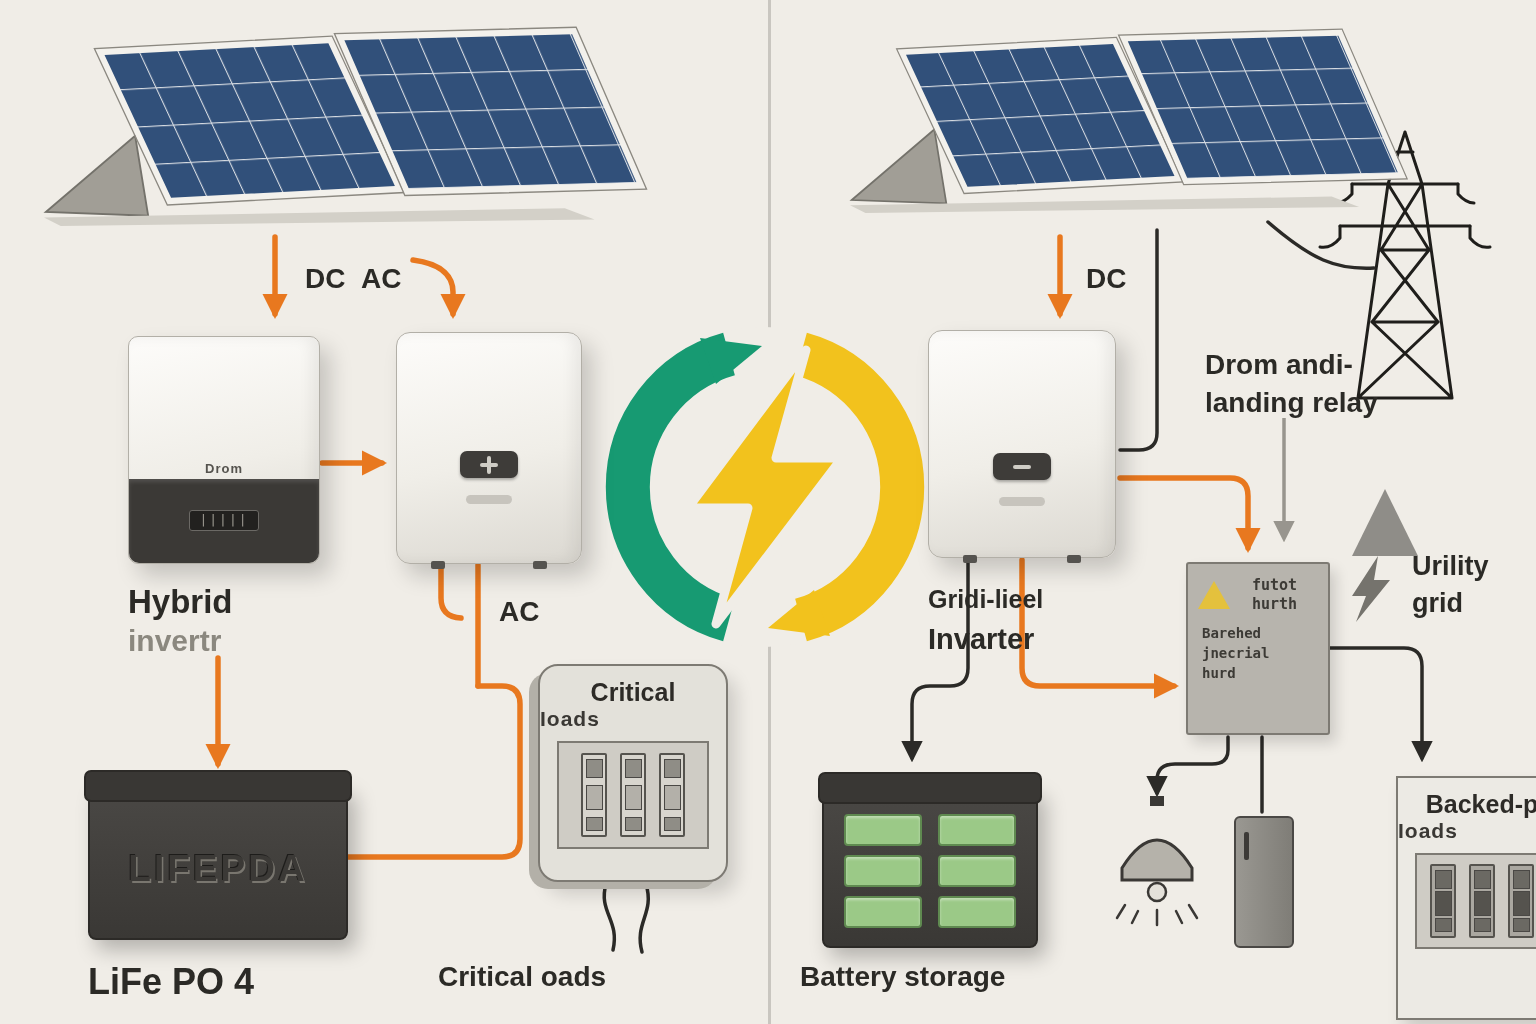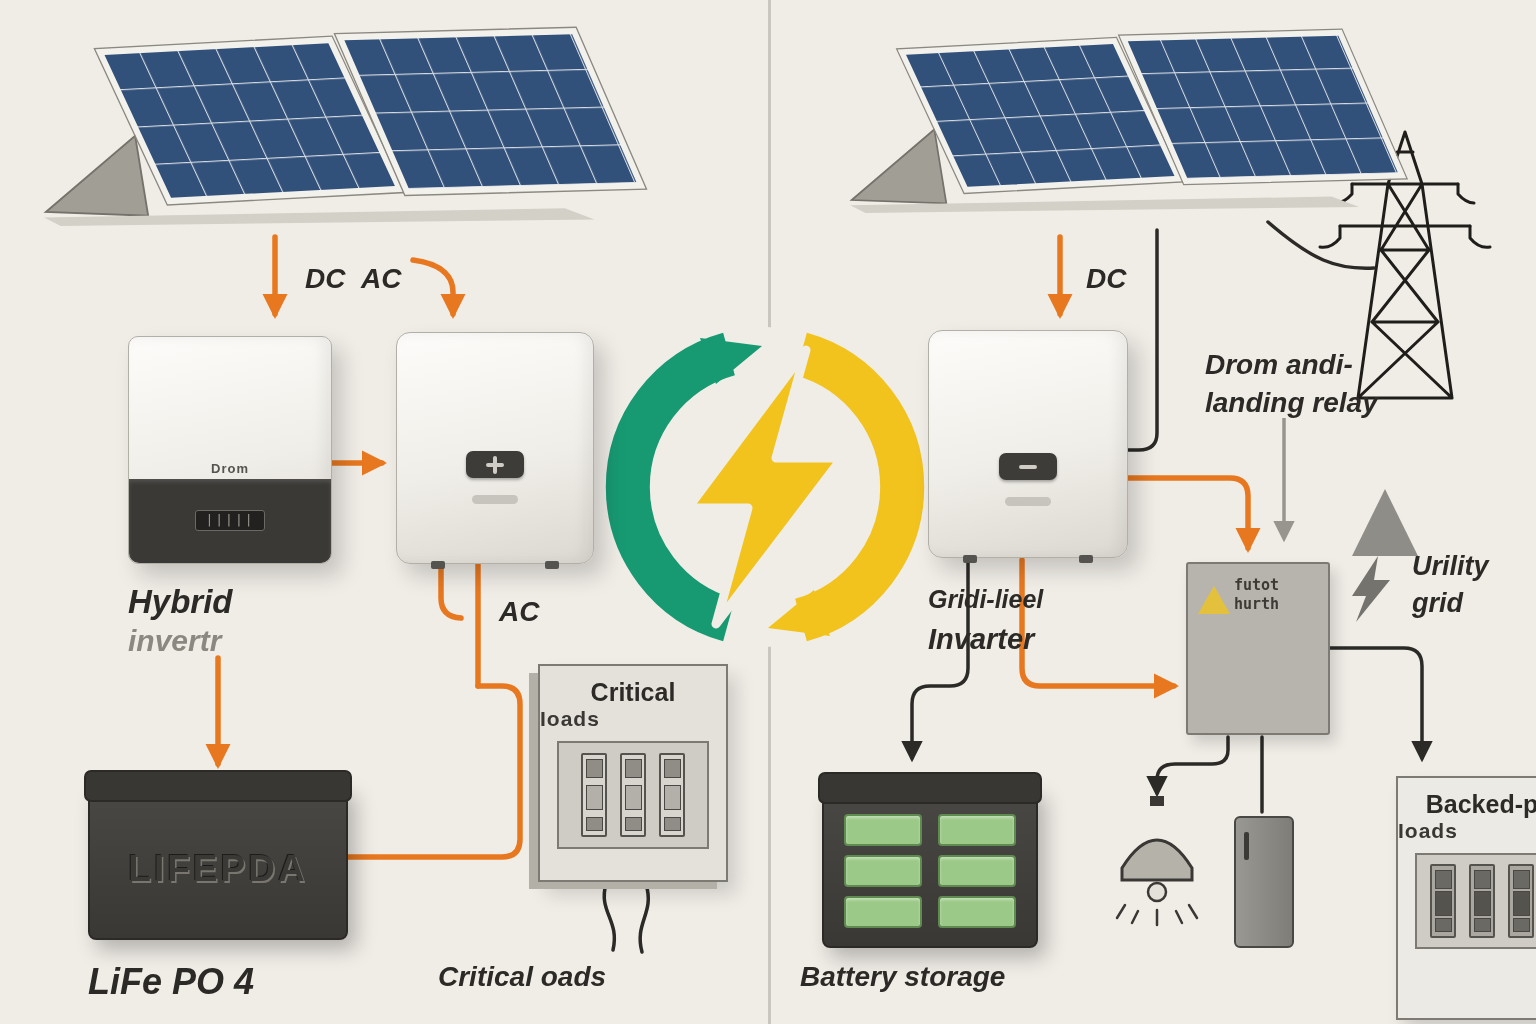--- a/index.html
+++ b/index.html
@@ -4,30 +4,29 @@
 <style>
   html,body{margin:0;padding:0;}
   .canvas{
     position:relative;width:1536px;height:1024px;overflow:hidden;
     background:#f0ede7;font-family:"Liberation Sans",sans-serif;
   }
   .abs{position:absolute;}
   .divider{left:768px;top:0;width:3px;height:1024px;background:#c9c6c0;}
 
   
-  .lbl{color:#2b2a26;font-weight:bold;white-space:nowrap;font-style:italic;}
+  .lbl{color:#2b2a26;font-weight:bold;white-space:nowrap;}
   .lbl.gray{color:#8b887f;}
   .ctr{text-align:left;}
 
   
   .inv{
     border-radius:14px;border:1px solid #b2afa7;
     background:linear-gradient(168deg,#fdfcfa 0%,#f0eee8 55%,#dbd8d1 100%);
     box-shadow:10px 12px 22px rgba(0,0,0,.18), inset -8px 0 14px rgba(0,0,0,.06);
-    padding-left:12px;
   }
   .hybrid{left:128px;top:336px;width:190px;height:226px;border-radius:10px;}
   .hyb-bottom{left:0;right:0;bottom:0;height:84px;background:#3b3936;
     border-radius:0 0 10px 10px;box-shadow:inset 0 3px 4px rgba(255,255,255,.12);}
   .hyb-brand{left:0;right:0;top:124px;text-align:center;font-size:13px;color:#55534e;letter-spacing:1px;font-weight:bold;}
   .hyb-display{left:50%;bottom:32px;transform:translateX(-50%);width:68px;height:19px;
     background:#22211f;border:1px solid #6b6965;border-radius:3px;color:#9a978f;
     font-family:"DejaVu Sans Mono",monospace;font-size:13px;line-height:17px;text-align:center;letter-spacing:2px;}
   .inv2{left:396px;top:332px;width:184px;height:230px;}
   .gridinv{left:928px;top:330px;width:186px;height:226px;}
@@ -47,21 +46,21 @@
   .lifep-text{left:0;right:0;top:62px;text-align:center;font-size:37px;font-weight:bold;letter-spacing:3px;
     color:#3b3936;text-shadow:1.5px 1.5px 0 #79766f, -1px -1px 0 #1d1c1a;}
   .batstore{left:822px;top:786px;width:212px;height:158px;}
   .cells{position:absolute;left:20px;right:20px;top:26px;bottom:18px;display:grid;
     grid-template-columns:1fr 1fr;grid-template-rows:1fr 1fr 1fr;gap:9px 16px;}
   .cell{background:#9bc987;border:2px solid #5f8a50;border-radius:4px;box-shadow:inset 0 2px 3px rgba(255,255,255,.4);}
 
   
   .loadbox{border:2px solid #7d7a73;box-sizing:border-box;}
   .critical{left:538px;top:664px;width:190px;height:218px;background:#e3e1da;
-    box-shadow:-10px 8px 0 -1px #b3b0a8, 8px 12px 18px rgba(0,0,0,.15);}
+    box-shadow:-10px 8px 0 -1px #b3b0a8, 8px 12px 18px rgba(0,0,0,.15);border-radius:20px;}
   .backed{left:1396px;top:776px;width:172px;height:244px;background:#eceae4;
     box-shadow:8px 10px 16px rgba(0,0,0,.15);}
   .loadbox .t1{margin-top:12px;text-align:center;font-size:25px;font-weight:bold;color:#2d2b27;}
   .loadbox .t2{font-size:21px;font-weight:bold;color:#3a3834;
     font-family:Liberation Sans, sans-serif;letter-spacing:1px;}
   .brkpanel{margin:10px auto 0;background:#cfccc5;border:2px solid #7d7a73;
     display:flex;justify-content:center;align-items:center;gap:13px;}
   .critical .brkpanel{width:148px;height:104px;}
   .backed .brkpanel{width:130px;height:92px;}
   .brk{width:26px;height:84px;background:#d8d5ce;border:2px solid #55534e;border-radius:2px;
@@ -70,21 +69,21 @@
   .brk .s1{width:15px;height:17px;background:#8f8d86;border:1px solid #4a4845;}
   .brk .s2{width:15px;height:23px;background:#b3b0a9;border:1px solid #4a4845;}
   .brk .s3{width:15px;height:12px;background:#8f8d86;border:1px solid #4a4845;}
   .backed .brk .s1,.backed .brk .s3{background:#6b6963;}
   .backed .brk .s2{background:#55534e;}
 
   
   .relay{left:1186px;top:562px;width:144px;height:173px;background:#b7b4ad;border:2px solid #7d7a73;
     border-radius:3px;box-shadow:6px 8px 14px rgba(0,0,0,.15);box-sizing:border-box;
     padding:12px 10px;color:#3c3a35;}
-  .relay-head{display:flex;gap:4px;align-items:flex-end;}
+  .relay-head{display:flex;gap:22px;align-items:center;}
   .tri{width:0;height:0;border-left:16px solid transparent;border-right:16px solid transparent;
     border-bottom:28px solid #e4c13d;}
   .relay-mono{font-family:"DejaVu Sans Mono",monospace;font-weight:bold;}
   .relay-head-text{font-size:15px;line-height:1.25;}
   .relay-lines{margin:9px 0 0 4px;font-size:14px;line-height:1.45;}
 
   
   .fridge{left:1234px;top:816px;width:56px;height:128px;border:2px solid #4a4845;border-radius:6px;
     background:linear-gradient(90deg,#9a9892,#7f7d77);}
   .fridge .handle{position:absolute;left:8px;top:14px;width:5px;height:28px;background:#3c3a37;border-radius:2px;}
@@ -272,20 +271,25 @@
   <div class="abs lbl" style="left:1205px;top:387px;font-size:28px">landing relay</div>
 
   <div class="abs relay">
     <div class="relay-head">
       <div class="tri"></div>
       <div class="relay-mono relay-head-text">
         <div>futot</div>
         <div>hurth</div>
       </div>
     </div>
+    <div class="relay-mono relay-lines">
+      <div>Barehed</div>
+      <div>jnecrial</div>
+      <div>hurd</div>
+    </div>
   </div>
 
   <div class="abs lbl" style="left:1412px;top:551px;font-size:27px">Urility</div>
   <div class="abs lbl" style="left:1412px;top:588px;font-size:27px">grid</div>
 
   <div class="abs bat batstore">
     <div class="bat-lid"></div>
     <div class="cells">
       <div class="cell"></div>
       <div class="cell"></div>

